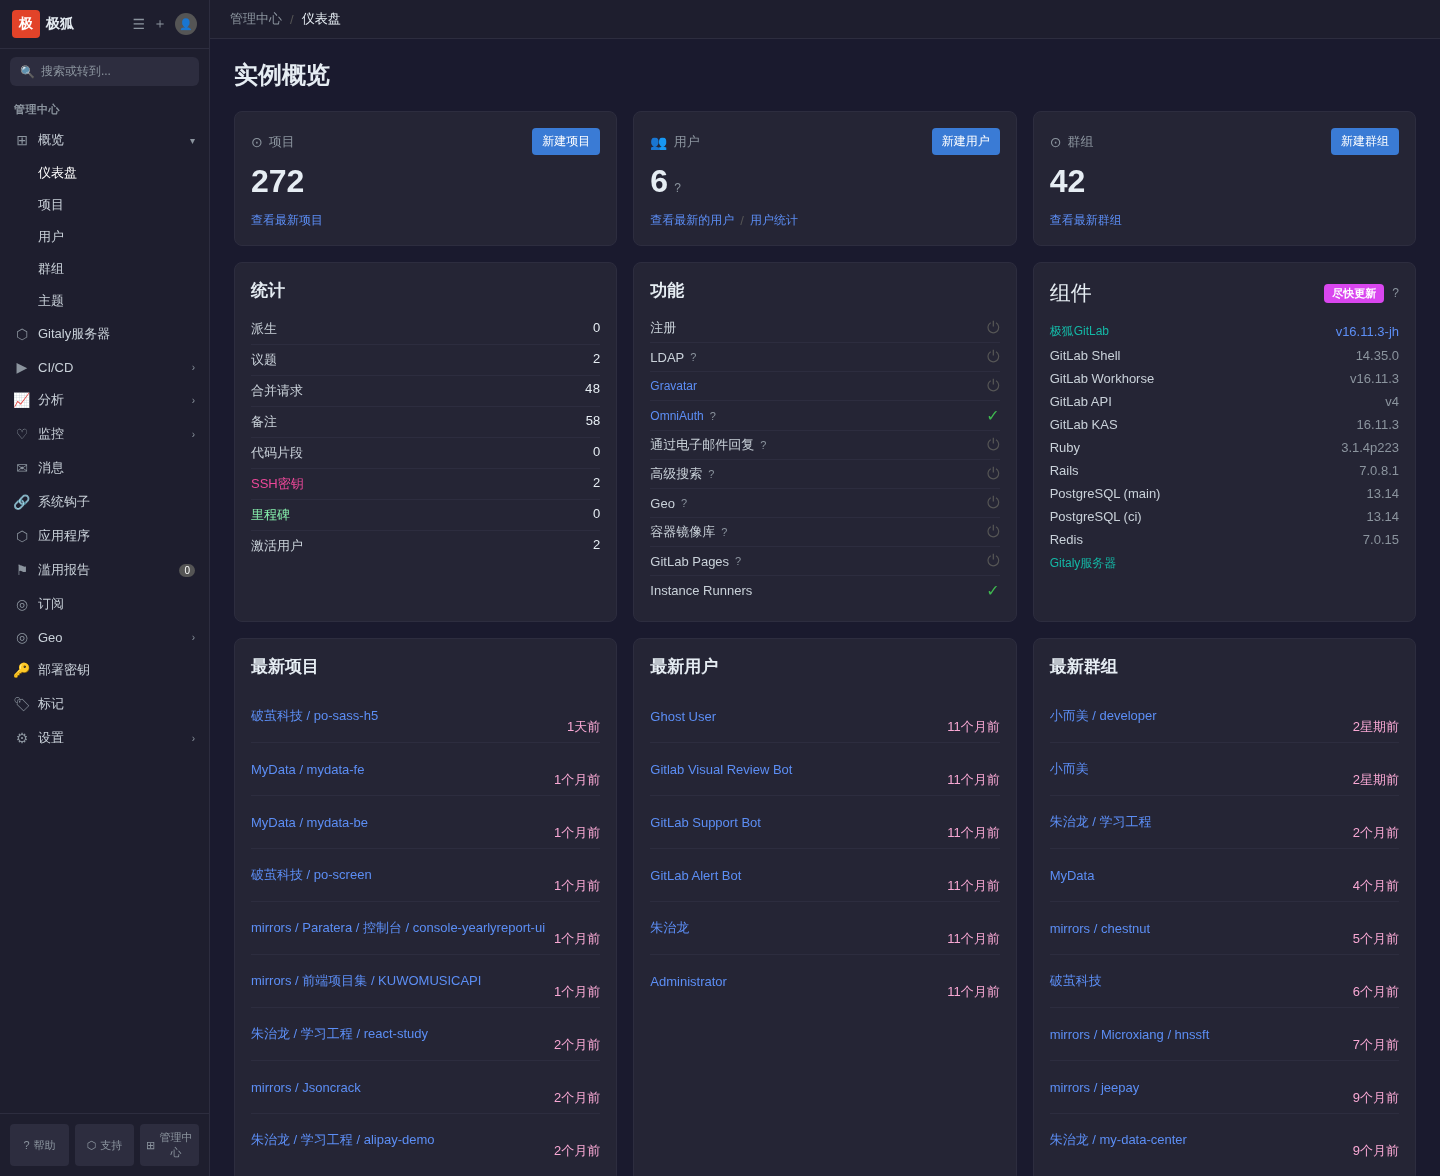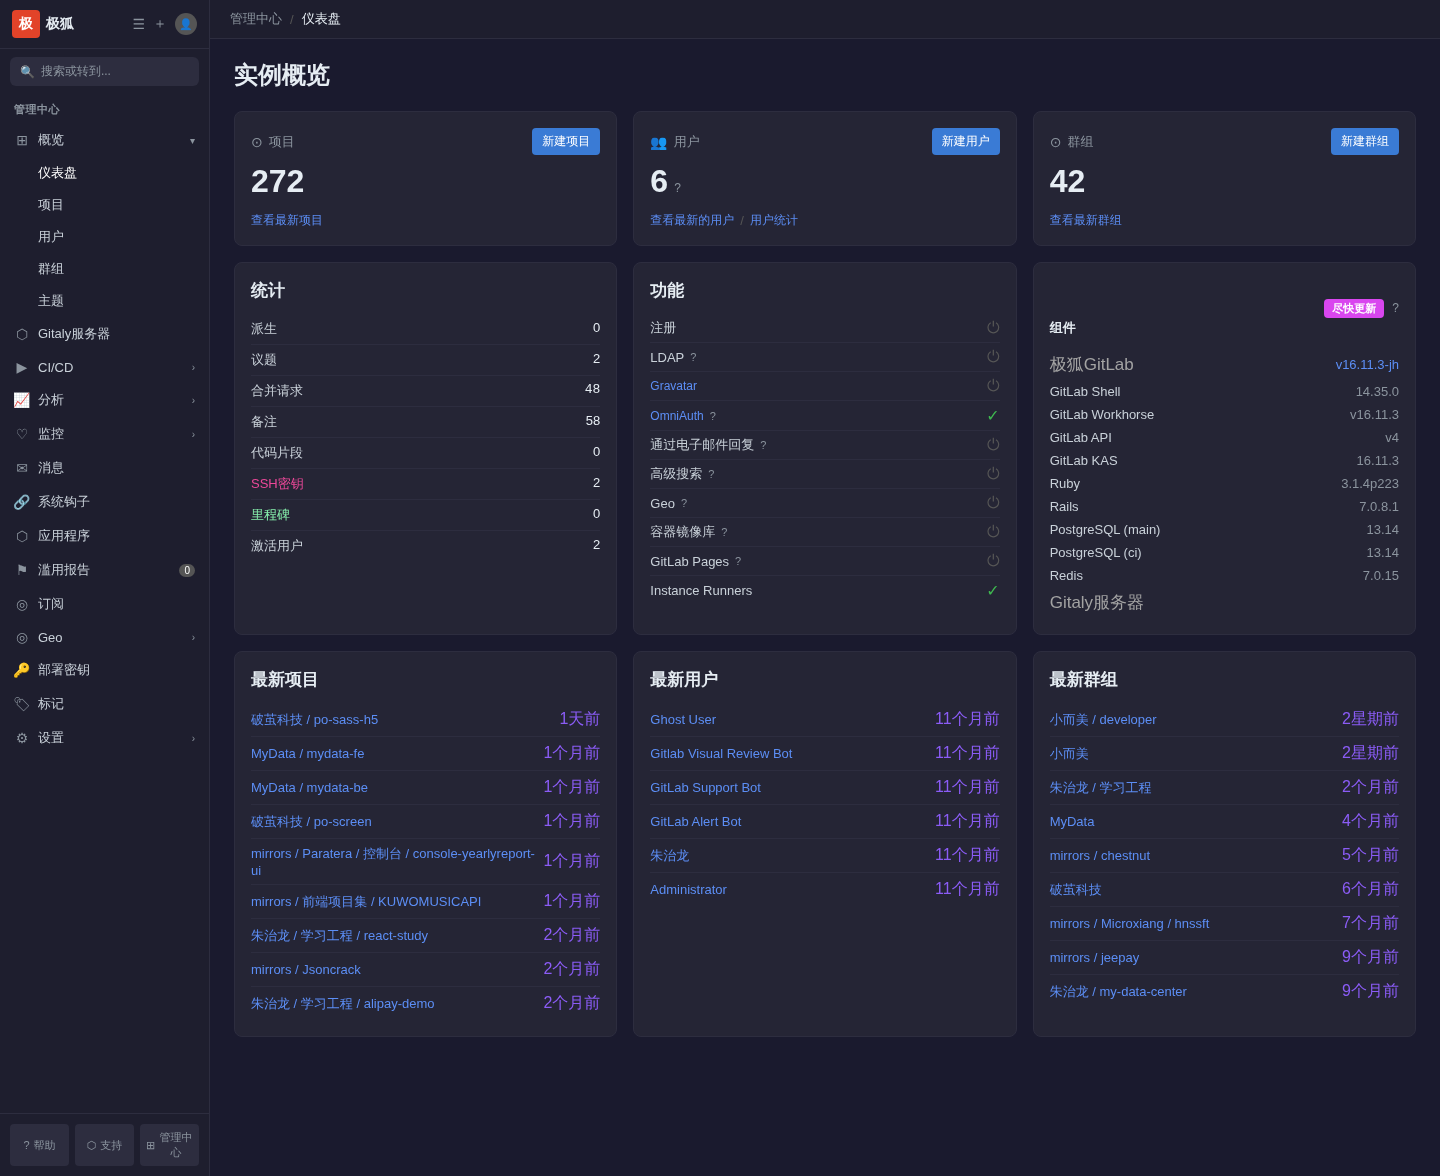--- a/index.html
+++ b/index.html
@@ -62,33 +62,33 @@
     
     .feature-row { display: flex; justify-content: space-between; align-items: center; padding: 5px 0; border-bottom: 1px solid #2d2d3f; }
     .feature-row:last-child { border-bottom: none; }
     .feature-name { color: #c9d1d9; display: flex; align-items: center; gap: 6px; }
     .feature-name a { color: #5c8ef5; text-decoration: none; }
     .feature-on { color: #3fb950; font-size: 16px; }
     .feature-off { color: #555; font-size: 16px; }
 
     
     .components-header { display: flex; align-items: center; justify-content: space-between; margin-bottom: 12px; }
-    .card-title { font-size: 13px; font-weight: 700; color: #e6edf3; margin-top: 40px; }
+    .card-title { font-size: 21px; font-weight: 400; color: #e6edf3; }
     .update-badge { background: #d946ef; color: white; border-radius: 4px; padding: 2px 8px; font-size: 11px; font-weight: 600; }
     .comp-row { display: flex; justify-content: space-between; align-items: center; padding: 4px 0; }
-    .comp-name { color: #a3a3a3; text-decoration: none; font-size: 17px; }
+    .comp-name { color: #14b8a6; text-decoration: none; font-size: 12px; }
     .comp-name-plain { color: #c9d1d9; font-size: 13px; }
     .comp-version { color: #8b949e; font-size: 13px; }
     .comp-version-blue { color: #5c8ef5; font-size: 13px; }
 
     
     .recent-item { display: flex; justify-content: space-between; align-items: center; padding: 6px 0; border-bottom: 1px solid #2d2d3f; }
     .recent-item:last-child { border-bottom: none; }
     .recent-link { color: #5c8ef5; text-decoration: none; font-size: 13px; }
-    .recent-time { color: #8b5cf6; font-size: 16px; white-space: nowrap; margin-left: 8px; }
+    .recent-time { color: #f9a8d4; font-size: 13px; white-space: nowrap; margin-left: 8px; margin-top: 22px; }
 
     .section-title { font-size: 17px; font-weight: 600; color: #e6edf3; margin-bottom: 12px; }
   </style>
 </head>
 <body>
 
 <div class="sidebar">
   <div class="sidebar-header">
     <div class="sidebar-logo">
       <div class="sidebar-logo-icon">极</div>

